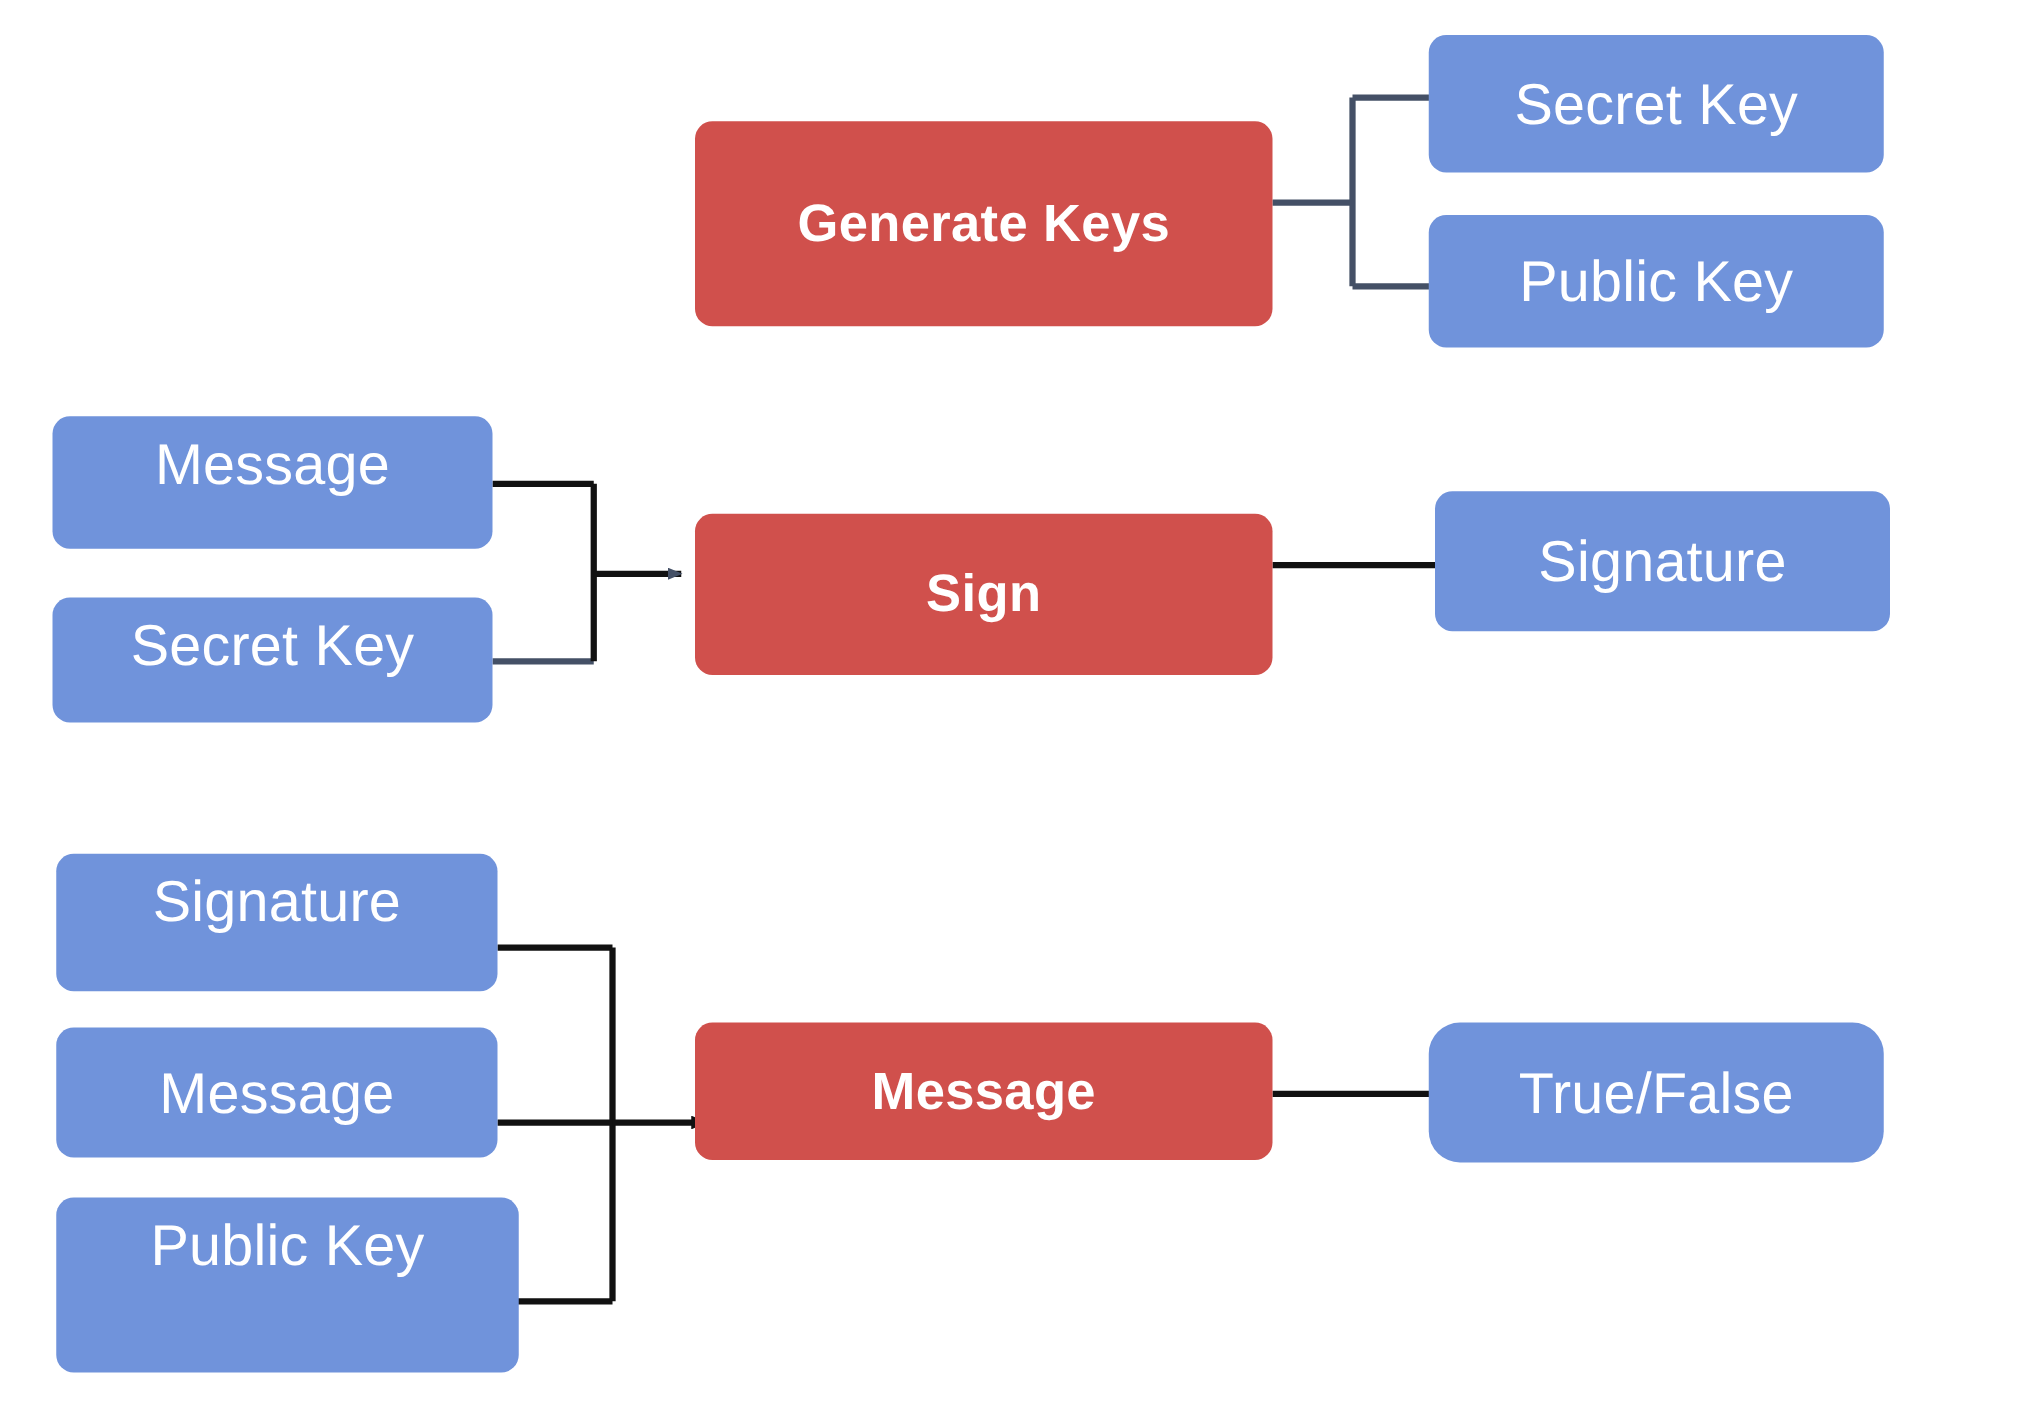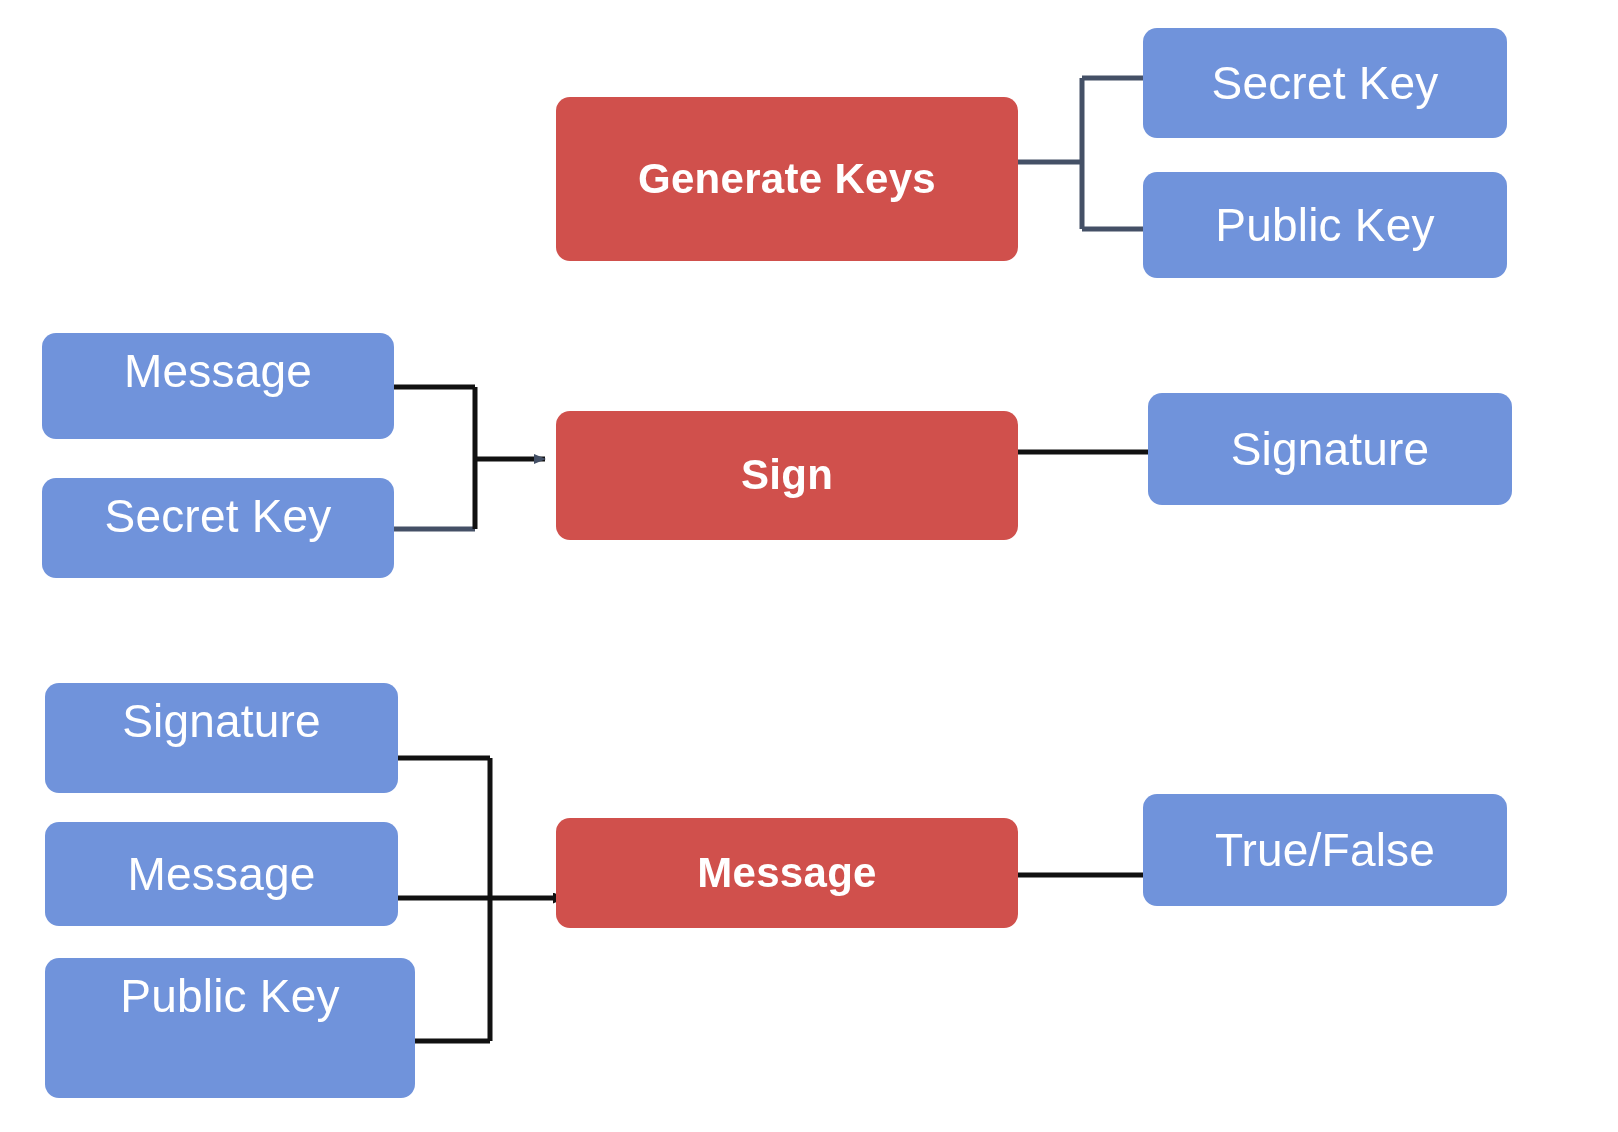--- a/index.html
+++ b/index.html
@@ -138,17 +138,17 @@
   </div>
 
   <div class="node blue align-upper" style="left:45px; top:958px; width:370px; height:140px;">
     <span>Public Key</span>
   </div>
 
   <div class="node red" style="left:556px; top:818px; width:462px; height:110px;">
     <span>Message</span>
   </div>
 
-  <div class="node blue" style="left:1143px; top:794px; width:364px; height:112px;">
+  <div class="node blue" style="left:1143px; top:818px; width:364px; height:112px;border-radius:25px;">
     <span>True/False</span>
   </div>
 
 </div>
 
 </body></html>

